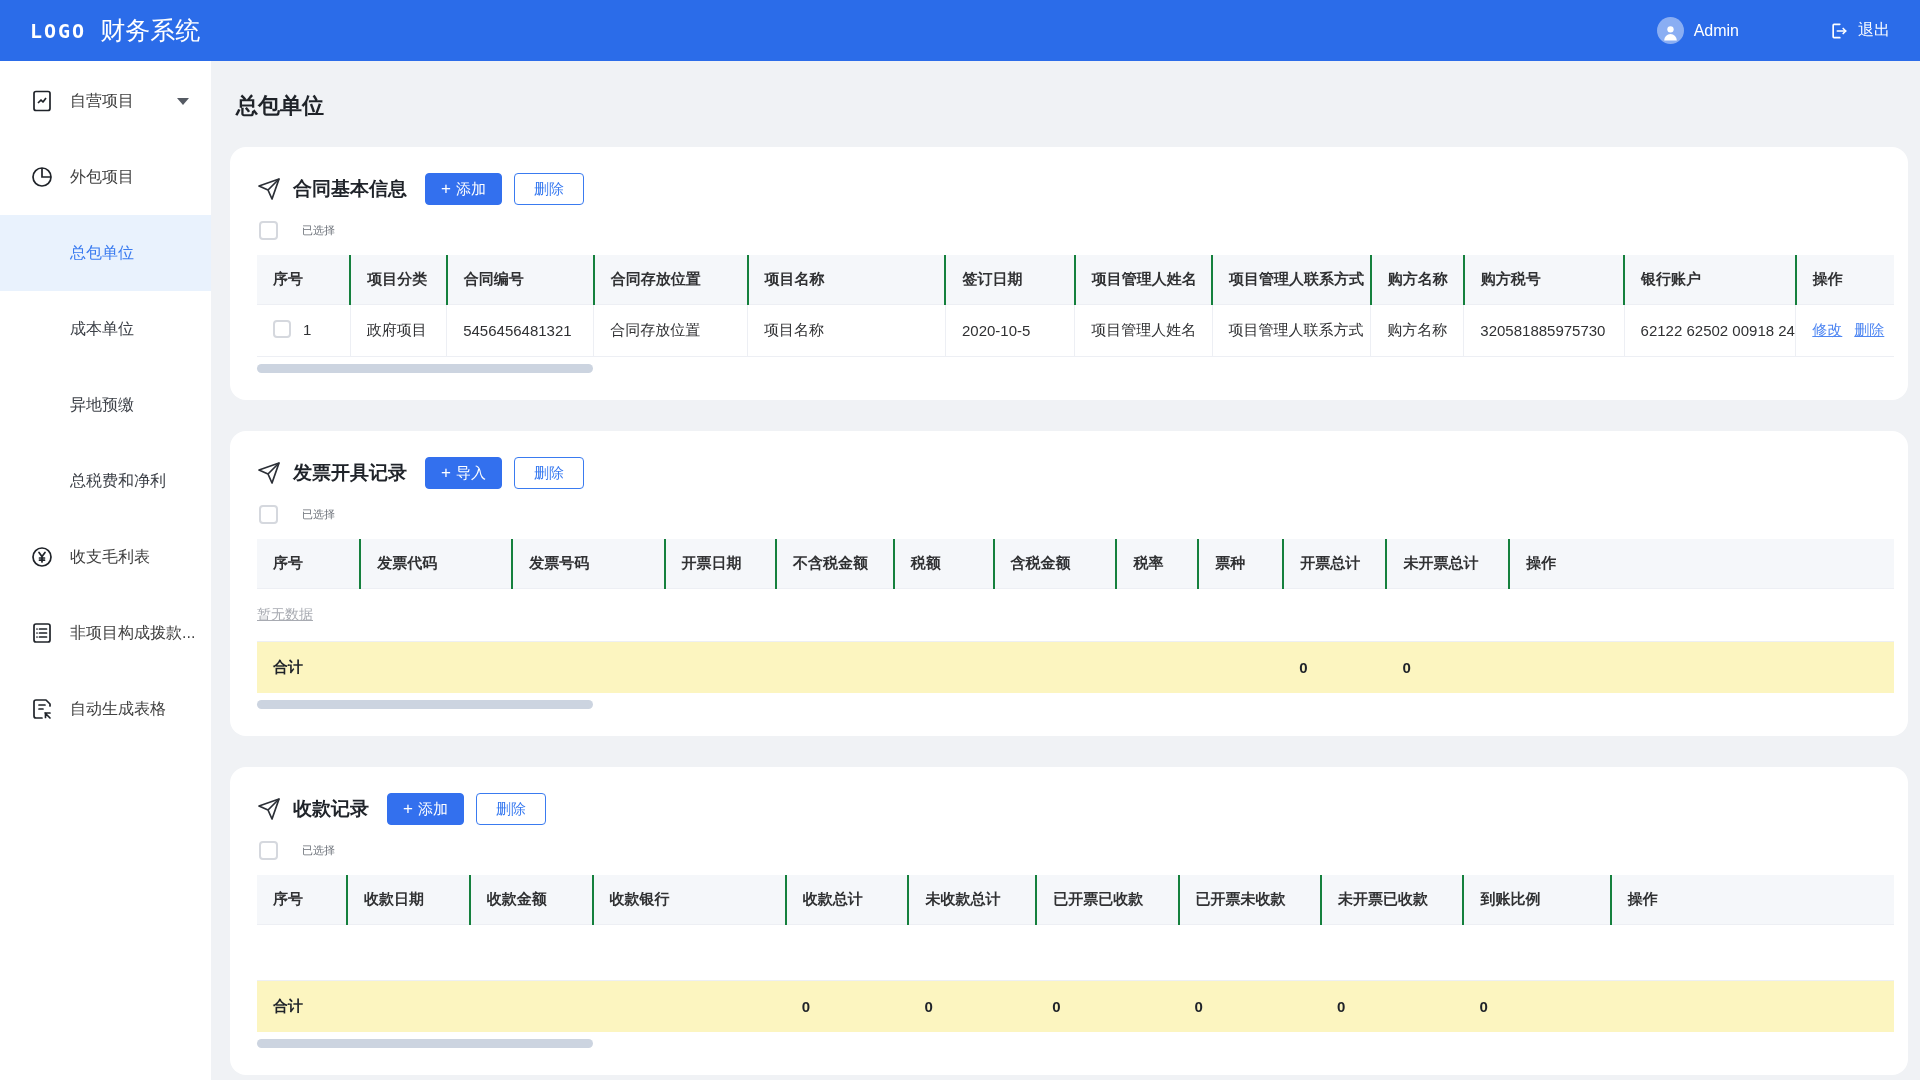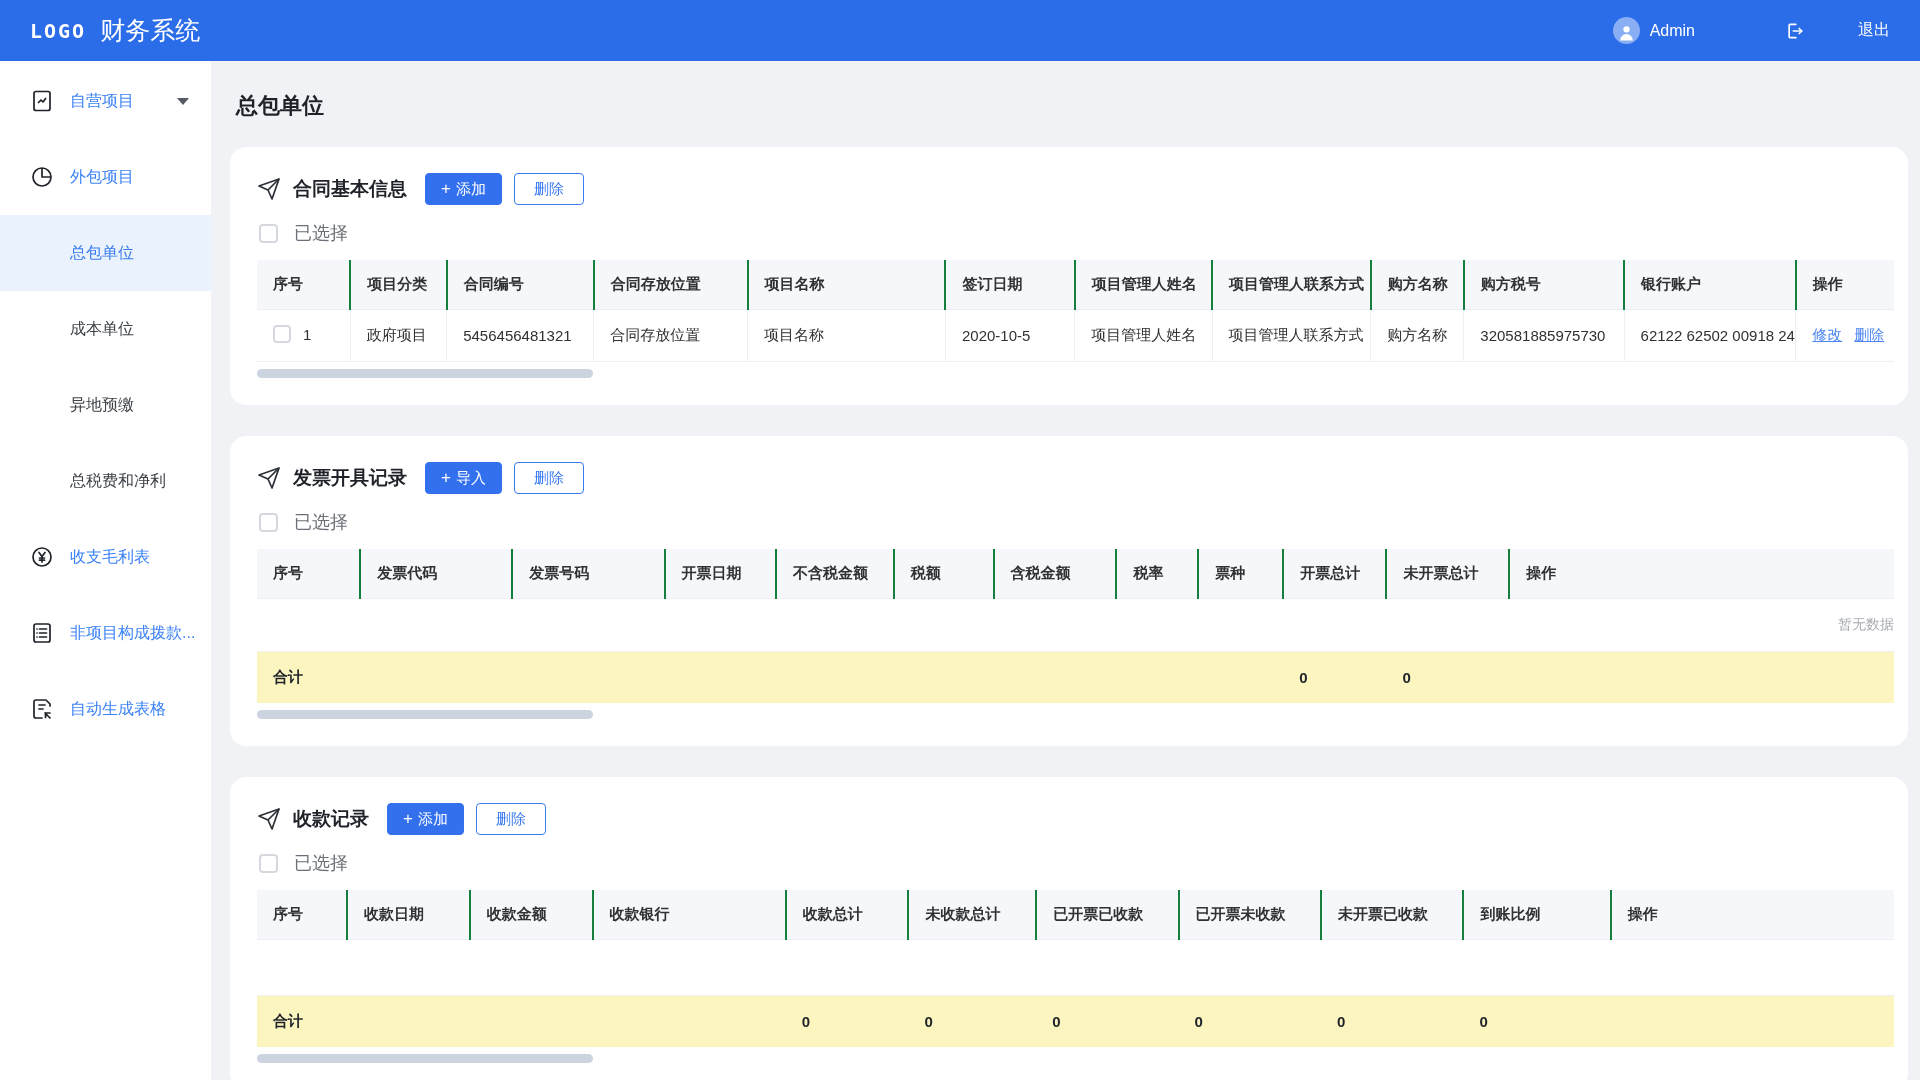--- a/index.html
+++ b/index.html
@@ -4,29 +4,29 @@
 <style>
   * { margin:0; padding:0; box-sizing:border-box; }
   html,body { width:1920px; height:1080px; font-family:"Liberation Sans","DejaVu Sans",sans-serif; background:#f0f2f5; overflow:hidden; }
 
   
   .topbar { height:61px; background:#2b6ce9; display:flex; align-items:center; padding:0 30px; color:#fff; }
   .logo { font-family:"DejaVu Sans Mono","Liberation Mono",monospace; font-weight:800; font-size:20px; letter-spacing:2px; }
   .app-title { font-size:25px; margin-left:14px; font-weight:400; }
   .topbar-right { margin-left:auto; display:flex; align-items:center; }
   .user-wrap, .logout-wrap { display:flex; align-items:center; cursor:pointer; font-size:16px; }
-  .logout-wrap { margin-left:90px;gap:44px; }
+  .logout-wrap { margin-left:90px; }
   .avatar { width:27px; height:27px; border-radius:50%; background:rgba(255,255,255,.45); display:flex; align-items:center; justify-content:center; margin-right:10px; overflow:hidden; }
   .avatar svg { width:19px; height:19px; margin-top:3px; }
   .logout-wrap svg { width:20px; height:20px; margin-right:9px; }
 
   
   .layout { display:flex; height:1019px; }
   .sidebar { width:211px; background:#fff; flex:none; padding-top:2px; }
-  .side-item { height:76px; display:flex; align-items:center; padding-left:30px; font-size:16px; color:#3b82f6; cursor:pointer; }
+  .side-item { height:76px; display:flex; align-items:center; padding-left:30px; font-size:16px; color:#404040; cursor:pointer; }
   .side-item .s-icon { width:24px; height:24px; margin-right:16px; color:#1f2329; flex:none; }
   .side-item .s-icon svg { width:24px; height:24px; }
   .side-item.sub { padding-left:70px; color:#3d4148; }
   .side-item.active { background:#e9f2fd; color:#3a7bf0; }
   .caret { margin-left:auto; margin-right:22px; width:0; height:0; border-left:6px solid transparent; border-right:6px solid transparent; border-top:7px solid #555a63; }
 
   
   .main { flex:1; padding:24px 12px 0 19px; overflow:hidden; }
   .page-title { font-size:22px; font-weight:700; color:#1f2329; margin:6px 0 26px 6px; }
   .card { background:#fff; border-radius:16px; padding:26px 14px 26px 27px; margin-bottom:31px; }
@@ -35,32 +35,32 @@
   .send-ic { width:24px; height:24px; color:#2b2f36; margin-right:12px; }
   .send-ic svg { width:24px; height:24px; }
   .card-title { font-size:19px; font-weight:700; color:#1f2329; margin-right:18px; }
   .btn { font-size:15px; border-radius:4px; height:32px; display:inline-flex; align-items:center; justify-content:center; cursor:pointer; }
   .btn-primary { background:#3370ee; color:#fff; border:1px solid #3370ee; padding:0 15px; margin-right:12px; }
   .btn-primary .plus { font-size:17px; margin-right:5px; font-weight:400; }
   .btn-outline { background:#fff; color:#3a7bf0; border:1px solid #3a7bf0; padding:0 19px; }
 
   .select-row { display:flex; align-items:center; margin:16px 0 15px 2px; }
   .checkbox { width:19px; height:19px; border:2px solid #d5d8de; border-radius:4px; background:#fff; flex:none; cursor:pointer; }
-  .select-row .lbl { font-size:18px; color:#6b7078; margin-left:16px; }
+  .select-row .lbl { font-size:11px; color:#6b7078; margin-left:24px; }
 
   table { width:100%; border-collapse:collapse; table-layout:fixed; }
   th { background:#f5f7fa; font-size:15px; font-weight:700; color:#303133; text-align:left; padding:15px 16px; border-right:2px solid #15803d; white-space:nowrap; overflow:hidden; }
   th:last-child { border-right:none; }
   td { font-size:15px; color:#303133; padding:15px 16px; border-right:1px solid #edeff4; border-top:1px solid #edeff4; white-space:nowrap; overflow:hidden; }
   td:last-child { border-right:none; }
   tr.data-row td { background:#fff; border-bottom:1px solid #edeff4; }
   .cell-check { display:inline-flex; align-items:center; }
   .cell-check .checkbox { margin-right:12px; width:18px; height:18px; }
   td.actions a { color:#4e86f2; text-decoration:underline; cursor:pointer; margin-right:12px; font-size:15px; }
-  tr.empty-row td { border-right:none; text-align:right; color:#a8abb2; font-size:14px; padding:17px 0; border-top:1px solid #edeff4; border-bottom:1px solid #edeff4; }
+  tr.empty-row td { border-right:none; text-align:left; color:#a8abb2; font-size:14px; padding:17px 0; border-top:1px solid #edeff4; border-bottom:1px solid #edeff4;text-decoration:underline; }
   tr.blank-row td { border-right:none; border-top:1px solid #edeff4; border-bottom:1px solid #edeff4; padding:19px 0; }
   tr.total-row td { background:#fcf5c0; border:none; font-weight:700; color:#1f2329; padding:16px 16px; }
 
   .hscroll { height:10px; margin-top:7px; position:relative; }
   .hscroll .thumb { position:absolute; left:0; top:0; height:9px; width:20.5%; background:#ccd4e0; border-radius:5px; cursor:pointer; }
 </style>
 </head>
 <body>
 
 <div class="topbar">

